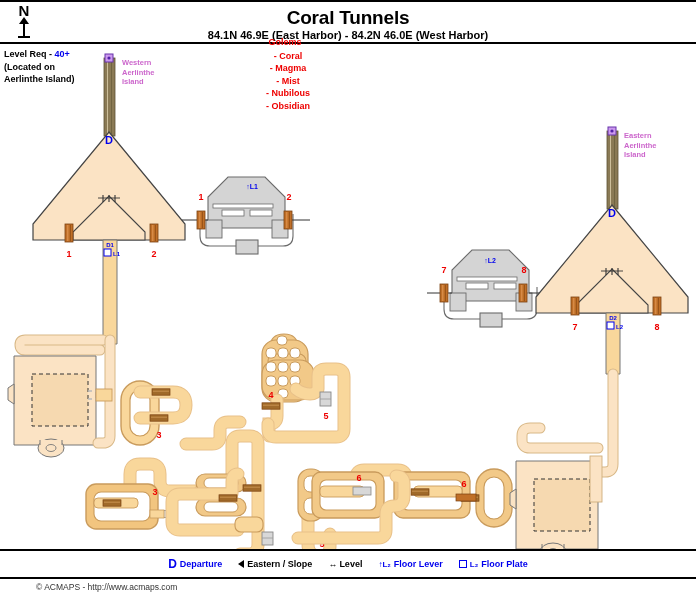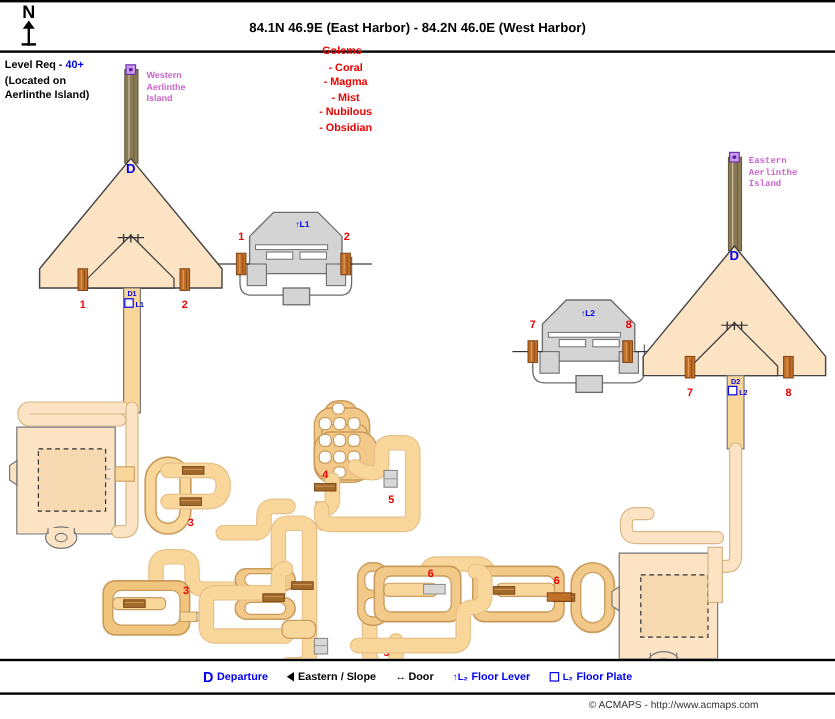--- a/index.html
+++ b/index.html
@@ -80,41 +80,42 @@
   .lg-tri{
     width:0;height:0;border-top:4px solid transparent;border-bottom:4px solid transparent;
     border-right:6px solid #000;
   }
   .lg-door{font-size:9px;color:#000;font-weight:bold;letter-spacing:-1px;}
   .lg-lever{color:#0000ee;font-size:8px;font-weight:bold;}
   .lg-plate{
     display:inline-block;width:6px;height:6px;border:1px solid #0000ee;background:#fff;
   }
   .copyright{
-    position:absolute;left:0;top:582px;width:632px;text-align:right;
-    font-size:8.5px;color:#333;font-family:"Liberation Sans", sans-serif;
+    position:absolute;left:0;top:582px;width:632px;text-align:left;
+    font-size:8.5px;color:#333;font-family:"Liberation Sans", sans-serif;padding-left:36px;
   }
 
   
   .svgtxt{font-family:"Liberation Sans", sans-serif;}
 </style>
 </head>
 <body>
 
 <div id="page">
 
   <div class="header-band">
     <div class="compass">
       <div class="compass-n">N</div>
       <div class="compass-arrow">
         <div class="compass-base"></div>
       </div>
     </div>
 
     <div class="title-wrap">
+      <div class="map-title">Coral Tunnels</div>
       <div class="map-coords">84.1N 46.9E (East Harbor) - 84.2N 46.0E (West Harbor)</div>
     </div>
 
   </div>
 
   <div class="levelreq">
     <span>Level Req - </span><span class="num">40+</span><br>
     <span>(Located on</span><br>
     <span>Aerlinthe Island)</span>
   </div>
@@ -127,21 +128,21 @@
     <span class="it">- Mist</span>
     <span class="it">- Nubilous</span>
     <span class="it">- Obsidian</span>
   </div>
 
   <div class="isl-label" style="left:122px;top:58px;">
     <span>Western</span><br>
     <span>Aerlinthe</span><br>
     <span>Island</span>
   </div>
-  <div class="isl-label" style="left:624px;top:131px;font-family:Liberation Mono, monospace;">
+  <div class="isl-label" style="left:624px;top:131px;">
     <span>Eastern</span><br>
     <span>Aerlinthe</span><br>
     <span>Island</span>
   </div>
 
   <svg id="mapsvg" viewBox="0 0 696 505">
     <defs>
       <g id="doorH">
         <rect x="-4" y="-9" width="8" height="18" fill="#c07028" stroke="#7a4010" stroke-width="0.8"></rect>
         <line x1="-1.2" y1="-8" x2="-1.2" y2="8" stroke="#e8a060" stroke-width="0.8"></line>
@@ -432,21 +433,21 @@
     <div class="lg-item">
       <span class="lg-D">D</span>
       <span class="lg-blue">Departure</span>
     </div>
     <div class="lg-item">
       <span class="lg-tri"></span>
       <span class="lg-black">Eastern / Slope</span>
     </div>
     <div class="lg-item">
       <span class="lg-door">↔</span>
-      <span class="lg-black">Door</span>
+      <span class="lg-black">Level</span>
     </div>
     <div class="lg-item">
       <span class="lg-lever">↑L₂</span>
       <span class="lg-blue">Floor Lever</span>
     </div>
     <div class="lg-item">
       <span class="lg-plate"></span>
       <span class="lg-lever">L₂</span>
       <span class="lg-blue">Floor Plate</span>
     </div>

